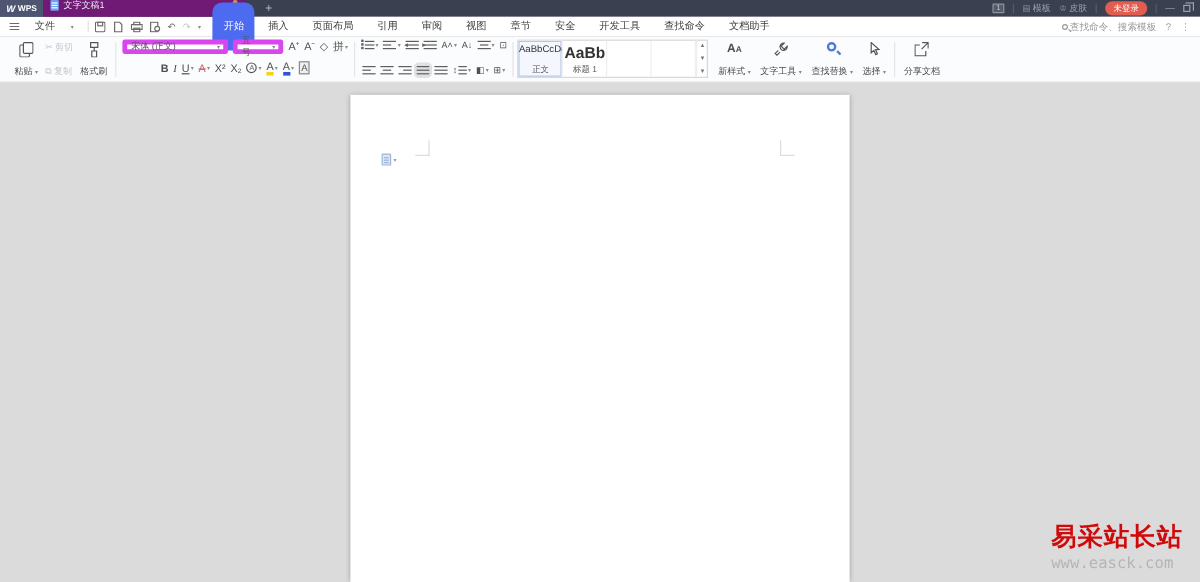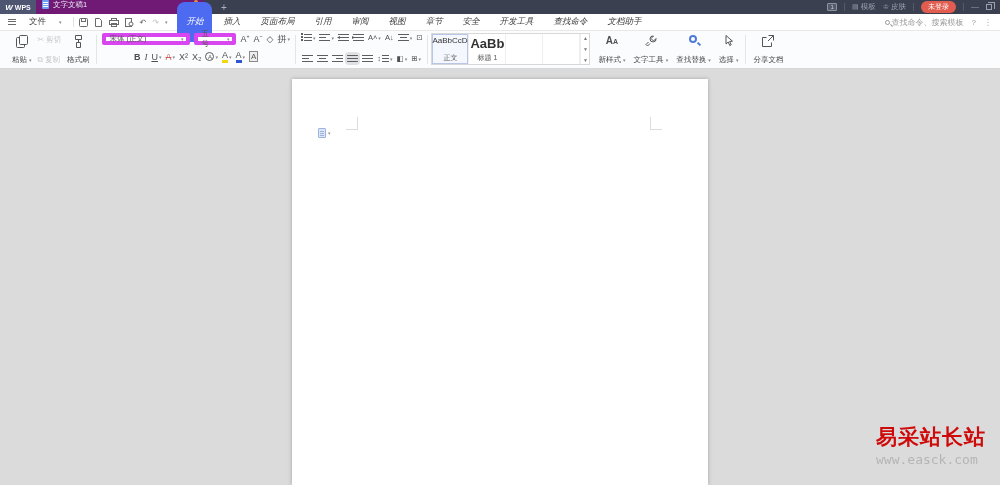--- a/index.html
+++ b/index.html
@@ -36,21 +36,21 @@
     font-size:8.5px; color:#474747; padding:0 8px; }
   .file-btn { display:flex; align-items:center; gap:13px; padding-right:6px; }
   .hamb { width:8px; height:6px; background:repeating-linear-gradient(#6a6a6a 0 1px, transparent 1px 2.5px); }
   .caret { font-size:5px; color:#8a8a8a; }
   .m-sep { width:1px; height:10px; background:#e2e2e2; margin:0 5px; }
   .qa-icons { display:flex; align-items:center; gap:6px; color:#6a6a6a; }
   .qa-icons svg { display:block; }
   .qa-arrow { font-size:8px; color:#6a6a6a; }
   .qa-arrow.dis { color:#c5c5c5; }
   .ribbon-tabs { display:flex; align-items:center; gap:2px; margin-left:10px; }
-  .rtab { padding:14px 9px; border-radius:8px; color:#3b3b3b; cursor:default; white-space:nowrap;font-style:italic; }
+  .rtab { padding:14px 9px; border-radius:8px; color:#3b3b3b; cursor:default; white-space:nowrap; }
   .rtab.active { background:#4d6bf0; color:#fff; }
   .mb-right { margin-left:auto; display:flex; align-items:center; gap:8px; color:#9a9a9a; font-size:8px; }
   .mag { width:5px; height:5px; border:1px solid #9a9a9a; border-radius:50%; position:relative; display:inline-block; }
   .mag:after { content:""; position:absolute; left:4px; top:4px; width:3px; height:1px; background:#9a9a9a;
     transform:rotate(45deg); }
   .help-q { font-size:8px; color:#9a9a9a; }
   .more-v { font-size:8px; color:#9a9a9a; letter-spacing:0; }
 
   
   .toolbar { height:38px; background:#fbfcfd; border-bottom:1px solid #d8d8d8; display:flex;
@@ -121,21 +121,21 @@
     box-shadow:0 0 4px rgba(0,0,0,.25); }
   .cmark { position:absolute; width:12px; height:13px; }
   .cmark.lm { left:54px; top:38px; border-right:1px solid #dcdcdc; border-bottom:1px solid #dcdcdc; }
   .cmark.rm { left:358px; top:38px; border-left:1px solid #dcdcdc; border-bottom:1px solid #dcdcdc; }
   .paste-opt { position:absolute; left:26px; top:49px; display:flex; align-items:center; gap:2px; }
   .po-doc { width:8px; height:10px; background:#dce6f5; border:1px solid #9db4e0; border-radius:1px; position:relative; }
   .po-doc:before { content:""; position:absolute; left:1px; top:2px; width:4px; height:1px; background:#9db4e0;
     box-shadow:0 2px 0 #9db4e0, 0 4px 0 #9db4e0; }
   .po-caret { font-size:5px; color:#9a9a9a; }
 
-  .watermark { position:absolute; right:0; bottom:18px; width:128px; background:#dbdbdb; padding:2px 2px 0 4px;margin-top:48px; }
+  .watermark { position:absolute; right:0; bottom:8px; width:128px; background:#dbdbdb; padding:2px 2px 0 4px;margin-top:48px; }
   .wm-title { font-family:"DejaVu Serif", serif; font-weight:bold; font-size:21px; color:#cf0a0a;
     white-space:nowrap; letter-spacing:1px; }
   .wm-url { font-family:"DejaVu Sans Mono", monospace; font-size:13px; color:#b5b5b5; margin-top:1px; }
 </style>
 </head>
 <body>
 
 <div class="titlebar">
   <div class="wps-logo">
     <span class="wps-w">W</span>

